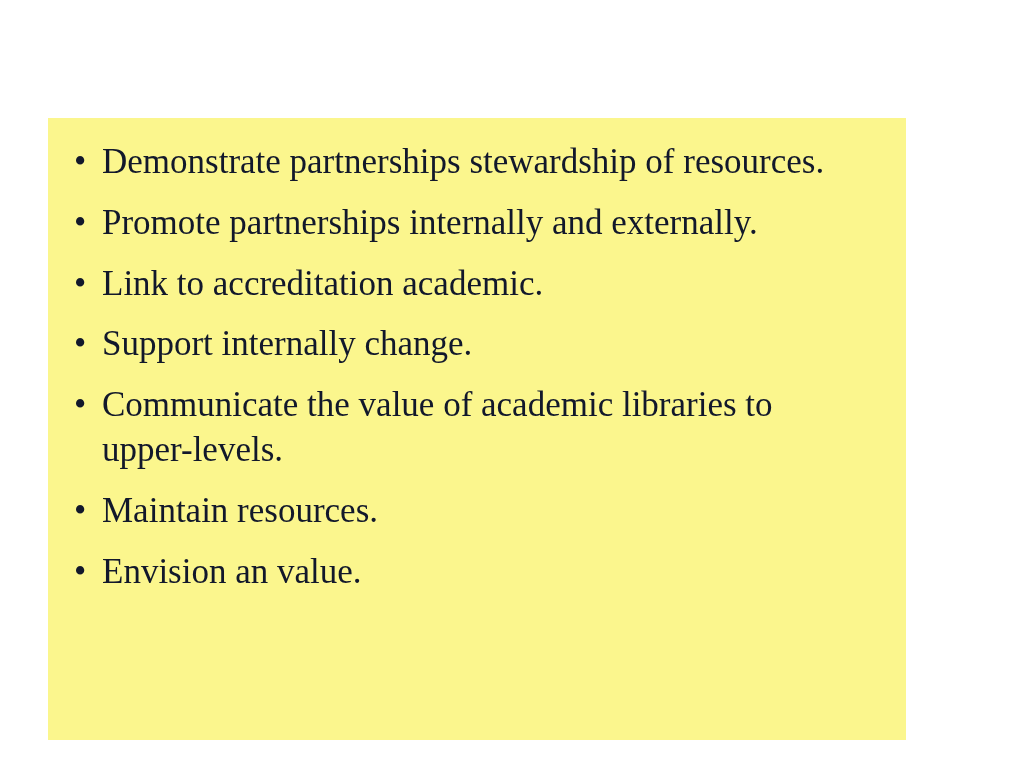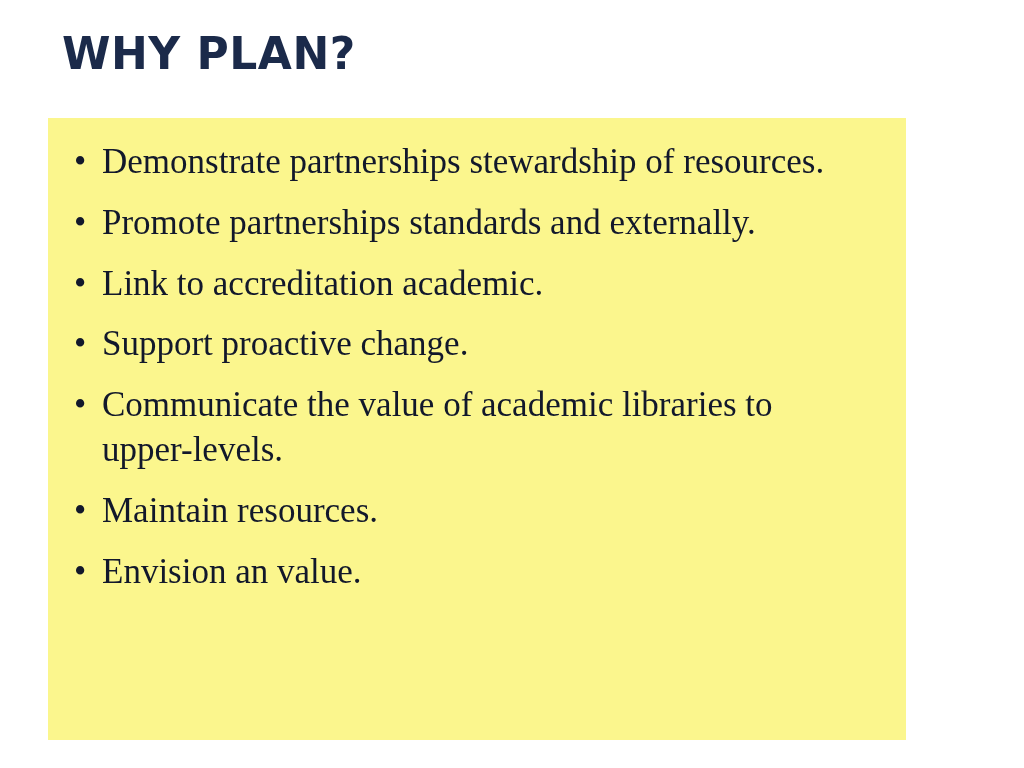--- a/index.html
+++ b/index.html
@@ -69,43 +69,42 @@
   .bullet-text {
     flex: 1 1 auto;
     padding-right: 6px;
   }
 </style>
 </head>
 <body>
 
 <div class="slide">
 
-  <h1 class="slide-title">WHY PLAN?</h1>
 
   <div class="content-box">
     <ul class="bullet-list">
 
       <li class="bullet-item">
         <span class="bullet-marker">•</span>
         <span class="bullet-text">Demonstrate partnerships stewardship of resources.</span>
       </li>
 
       <li class="bullet-item">
         <span class="bullet-marker">•</span>
-        <span class="bullet-text">Promote partnerships standards and externally.</span>
+        <span class="bullet-text">Promote partnerships internally and externally.</span>
       </li>
 
       <li class="bullet-item">
         <span class="bullet-marker">•</span>
         <span class="bullet-text">Link to accreditation academic.</span>
       </li>
 
       <li class="bullet-item">
         <span class="bullet-marker">•</span>
-        <span class="bullet-text">Support proactive change.</span>
+        <span class="bullet-text">Support internally change.</span>
       </li>
 
       <li class="bullet-item">
         <span class="bullet-marker">•</span>
         <span class="bullet-text">Communicate the value of academic libraries to upper-levels.</span>
       </li>
 
       <li class="bullet-item">
         <span class="bullet-marker">•</span>
         <span class="bullet-text">Maintain resources.</span>

